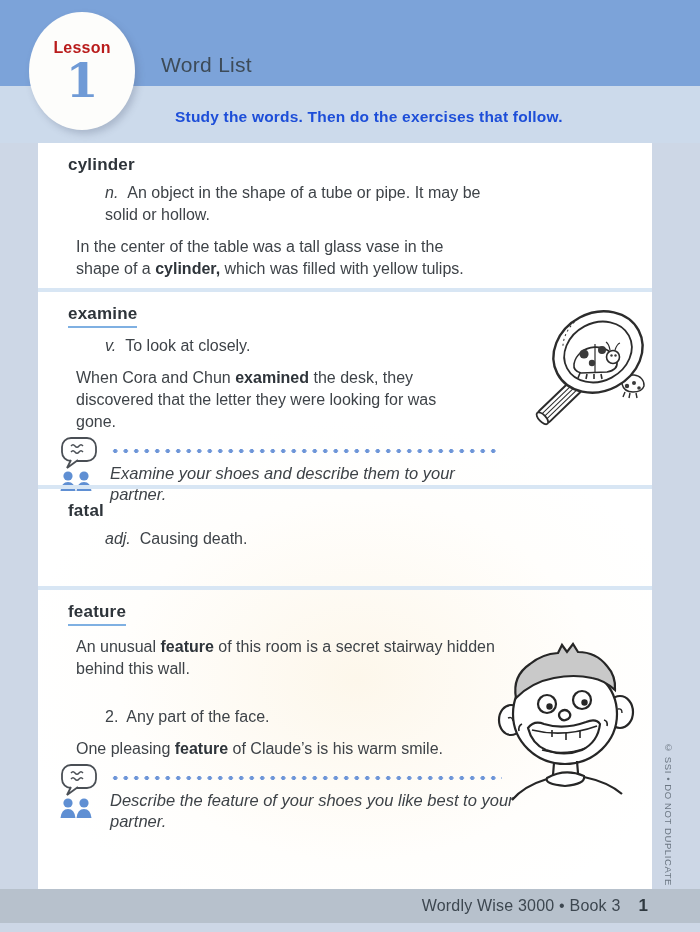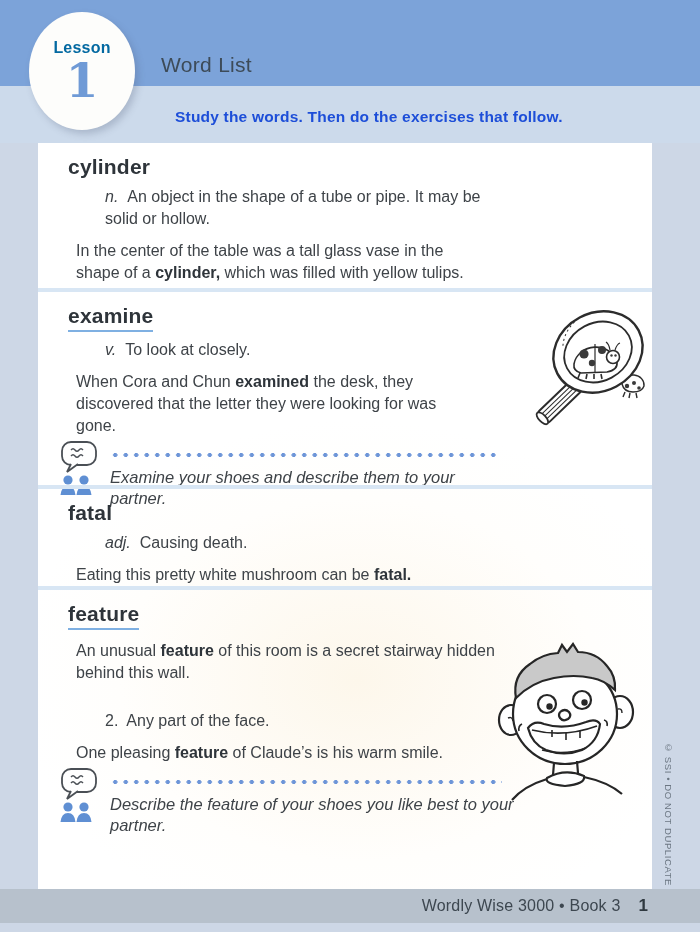--- a/index.html
+++ b/index.html
@@ -13,38 +13,38 @@
   .band{position:absolute;left:0;top:0;width:700px;height:86px;background:#7ca3d9;}
   .band-title{position:absolute;left:161px;top:53px;font-size:21px;color:#3d4b58;letter-spacing:.3px;}
   .strip{position:absolute;left:0;top:86px;width:700px;height:57px;background:#ccdaeb;}
   .instruction{position:absolute;left:163px;top:108px;font-size:15.5px;font-weight:bold;color:#1d4ed8;letter-spacing:.2px;margin-left:12px;}
   .badge{
     position:absolute;left:29px;top:12px;width:106px;height:118px;border-radius:50%;
     background:#fdfdfb;box-shadow:3px 4px 7px rgba(70,85,110,.25);
     display:flex;flex-direction:column;align-items:center;justify-content:center;
     padding-top:2px;box-sizing:border-box;
   }
-  .badge-label{font-size:16px;font-weight:bold;color:#0369a1;letter-spacing:.2px;}
+  .badge-label{font-size:16px;font-weight:bold;color:#b91c1c;letter-spacing:.2px;}
   .badge-number{font-family:"DejaVu Serif", serif;font-weight:bold;font-size:47px;line-height:48px;color:#6f9ad6;}
   .scan-edge{position:absolute;left:0;top:0;width:3px;height:58px;background:#424a55;}
   .scan-corner{position:absolute;left:0;top:0;width:26px;height:4px;background:#424a55;}
 
   
   .panel{
     position:absolute;left:38px;top:143px;width:614px;height:746px;
     background:radial-gradient(ellipse 340px 260px at 52% 72%, #fdf7eb 0%, #fffefc 70%, #ffffff 100%);
   }
   .entry{position:relative;box-sizing:border-box;}
   .entry + .entry{border-top:4px solid #d8e6f4;}
   .entry-cylinder{height:145px;}
   .entry-examine{height:197px;}
   .entry-fatal{height:101px;}
   .entry-feature{height:303px;}
 
-  .word{display:inline-block;margin:12px 12px 0 30px;font-size:21px;font-weight:bold;color:#2e343a;letter-spacing:.2px;}
+  .word{display:inline-block;margin:12px 12px 0 30px;font-size:17px;font-weight:bold;color:#2e343a;letter-spacing:.2px;}
   .word.underlined{border-bottom:2.5px solid #7fb0e2;padding-bottom:2px;}
   .def,.ex,.sense{margin:7px 0 0 67px;font-size:16px;line-height:22px;color:#3e4348;}
   .ex{margin-top:10px;margin-left:38px;}
   .w390{width:392px;}
   .w420{width:424px;}
   .pos{font-style:italic;margin-right:9px;}
   .sense-num{margin-right:8px;}
   .sense2{margin-top:26px;}
   b{color:#2e343a;}
 
@@ -184,23 +184,20 @@
         </g>
       </svg>
     </div>
   </div>
 
   <div class="entry entry-fatal">
     <span class="word">fatal</span>
     <div class="def w390">
       <span class="pos">adj.</span><span>Causing death.</span>
     </div>
-    <div class="ex w420">
-      <span>Eating this pretty white mushroom can be </span><b>fatal.</b><span></span>
-    </div>
   </div>
 
   <div class="entry entry-feature">
     <span class="word underlined">feature</span>
     <div class="ex w420">
       <span>An unusual </span><b>feature</b><span> of this room is a secret stairway hidden behind this wall.</span>
     </div>
     <div class="sense sense2 w420">
       <span class="sense-num">2.</span><span>Any part of the face.</span>
     </div>

